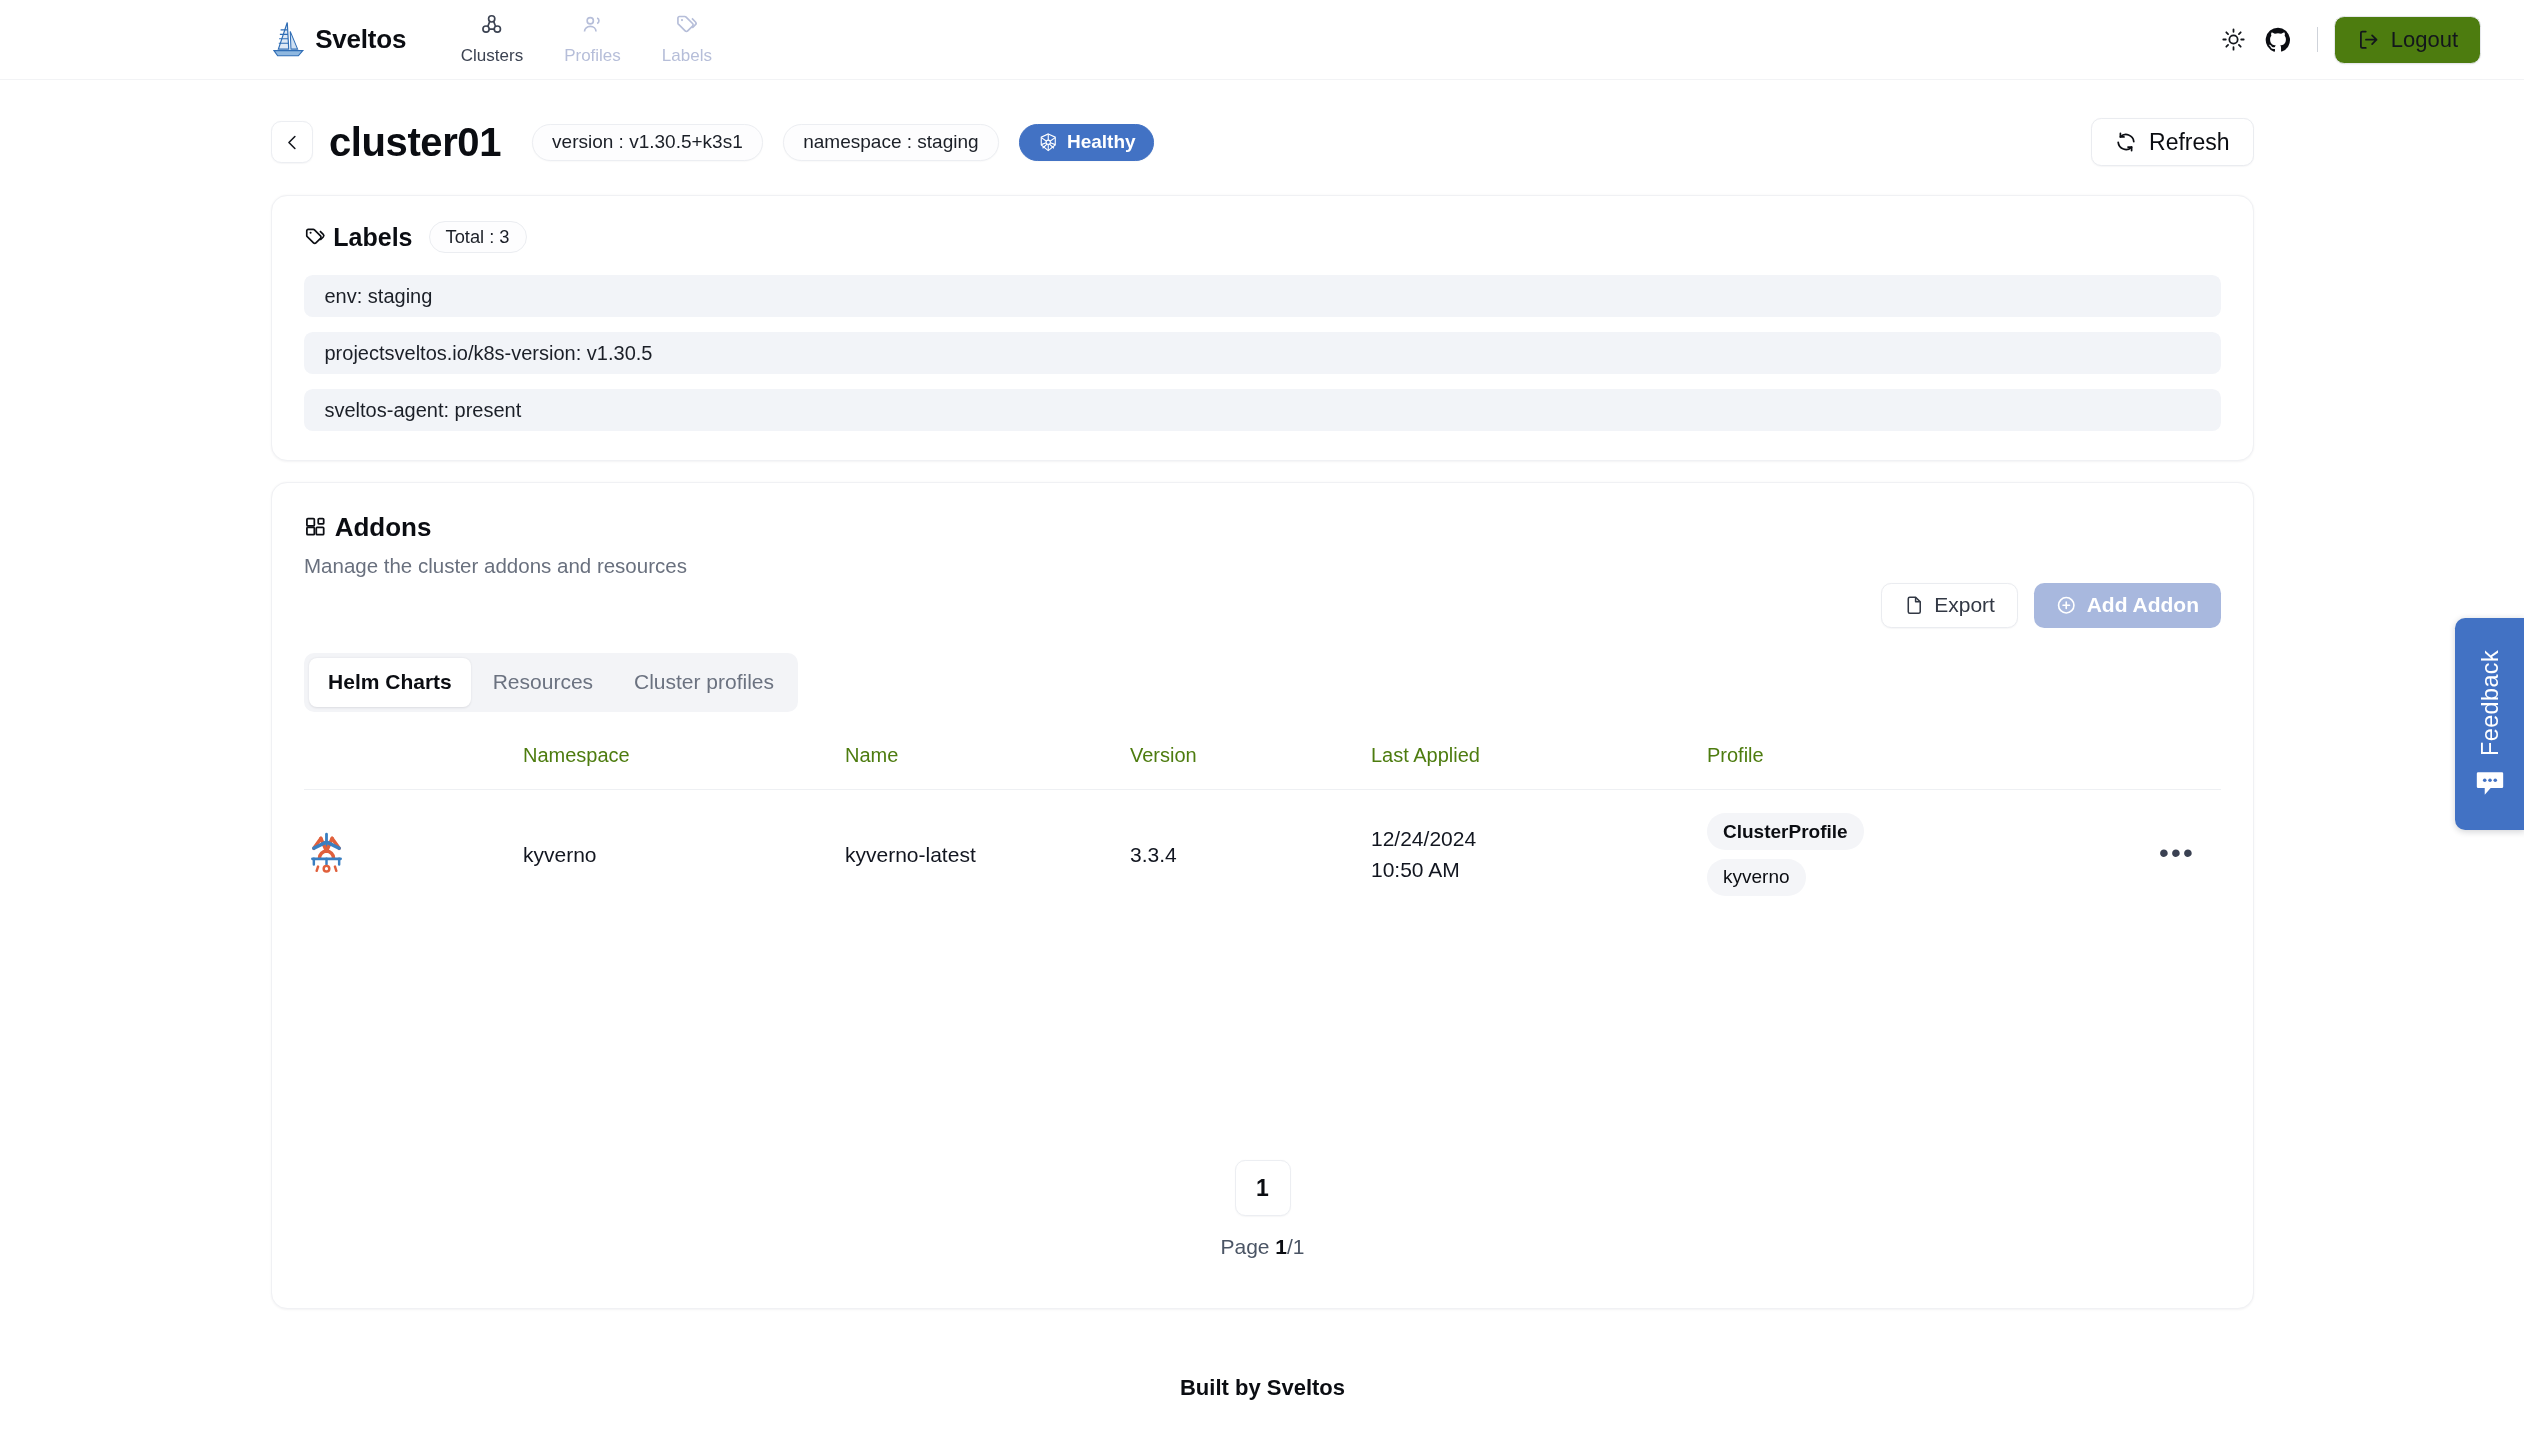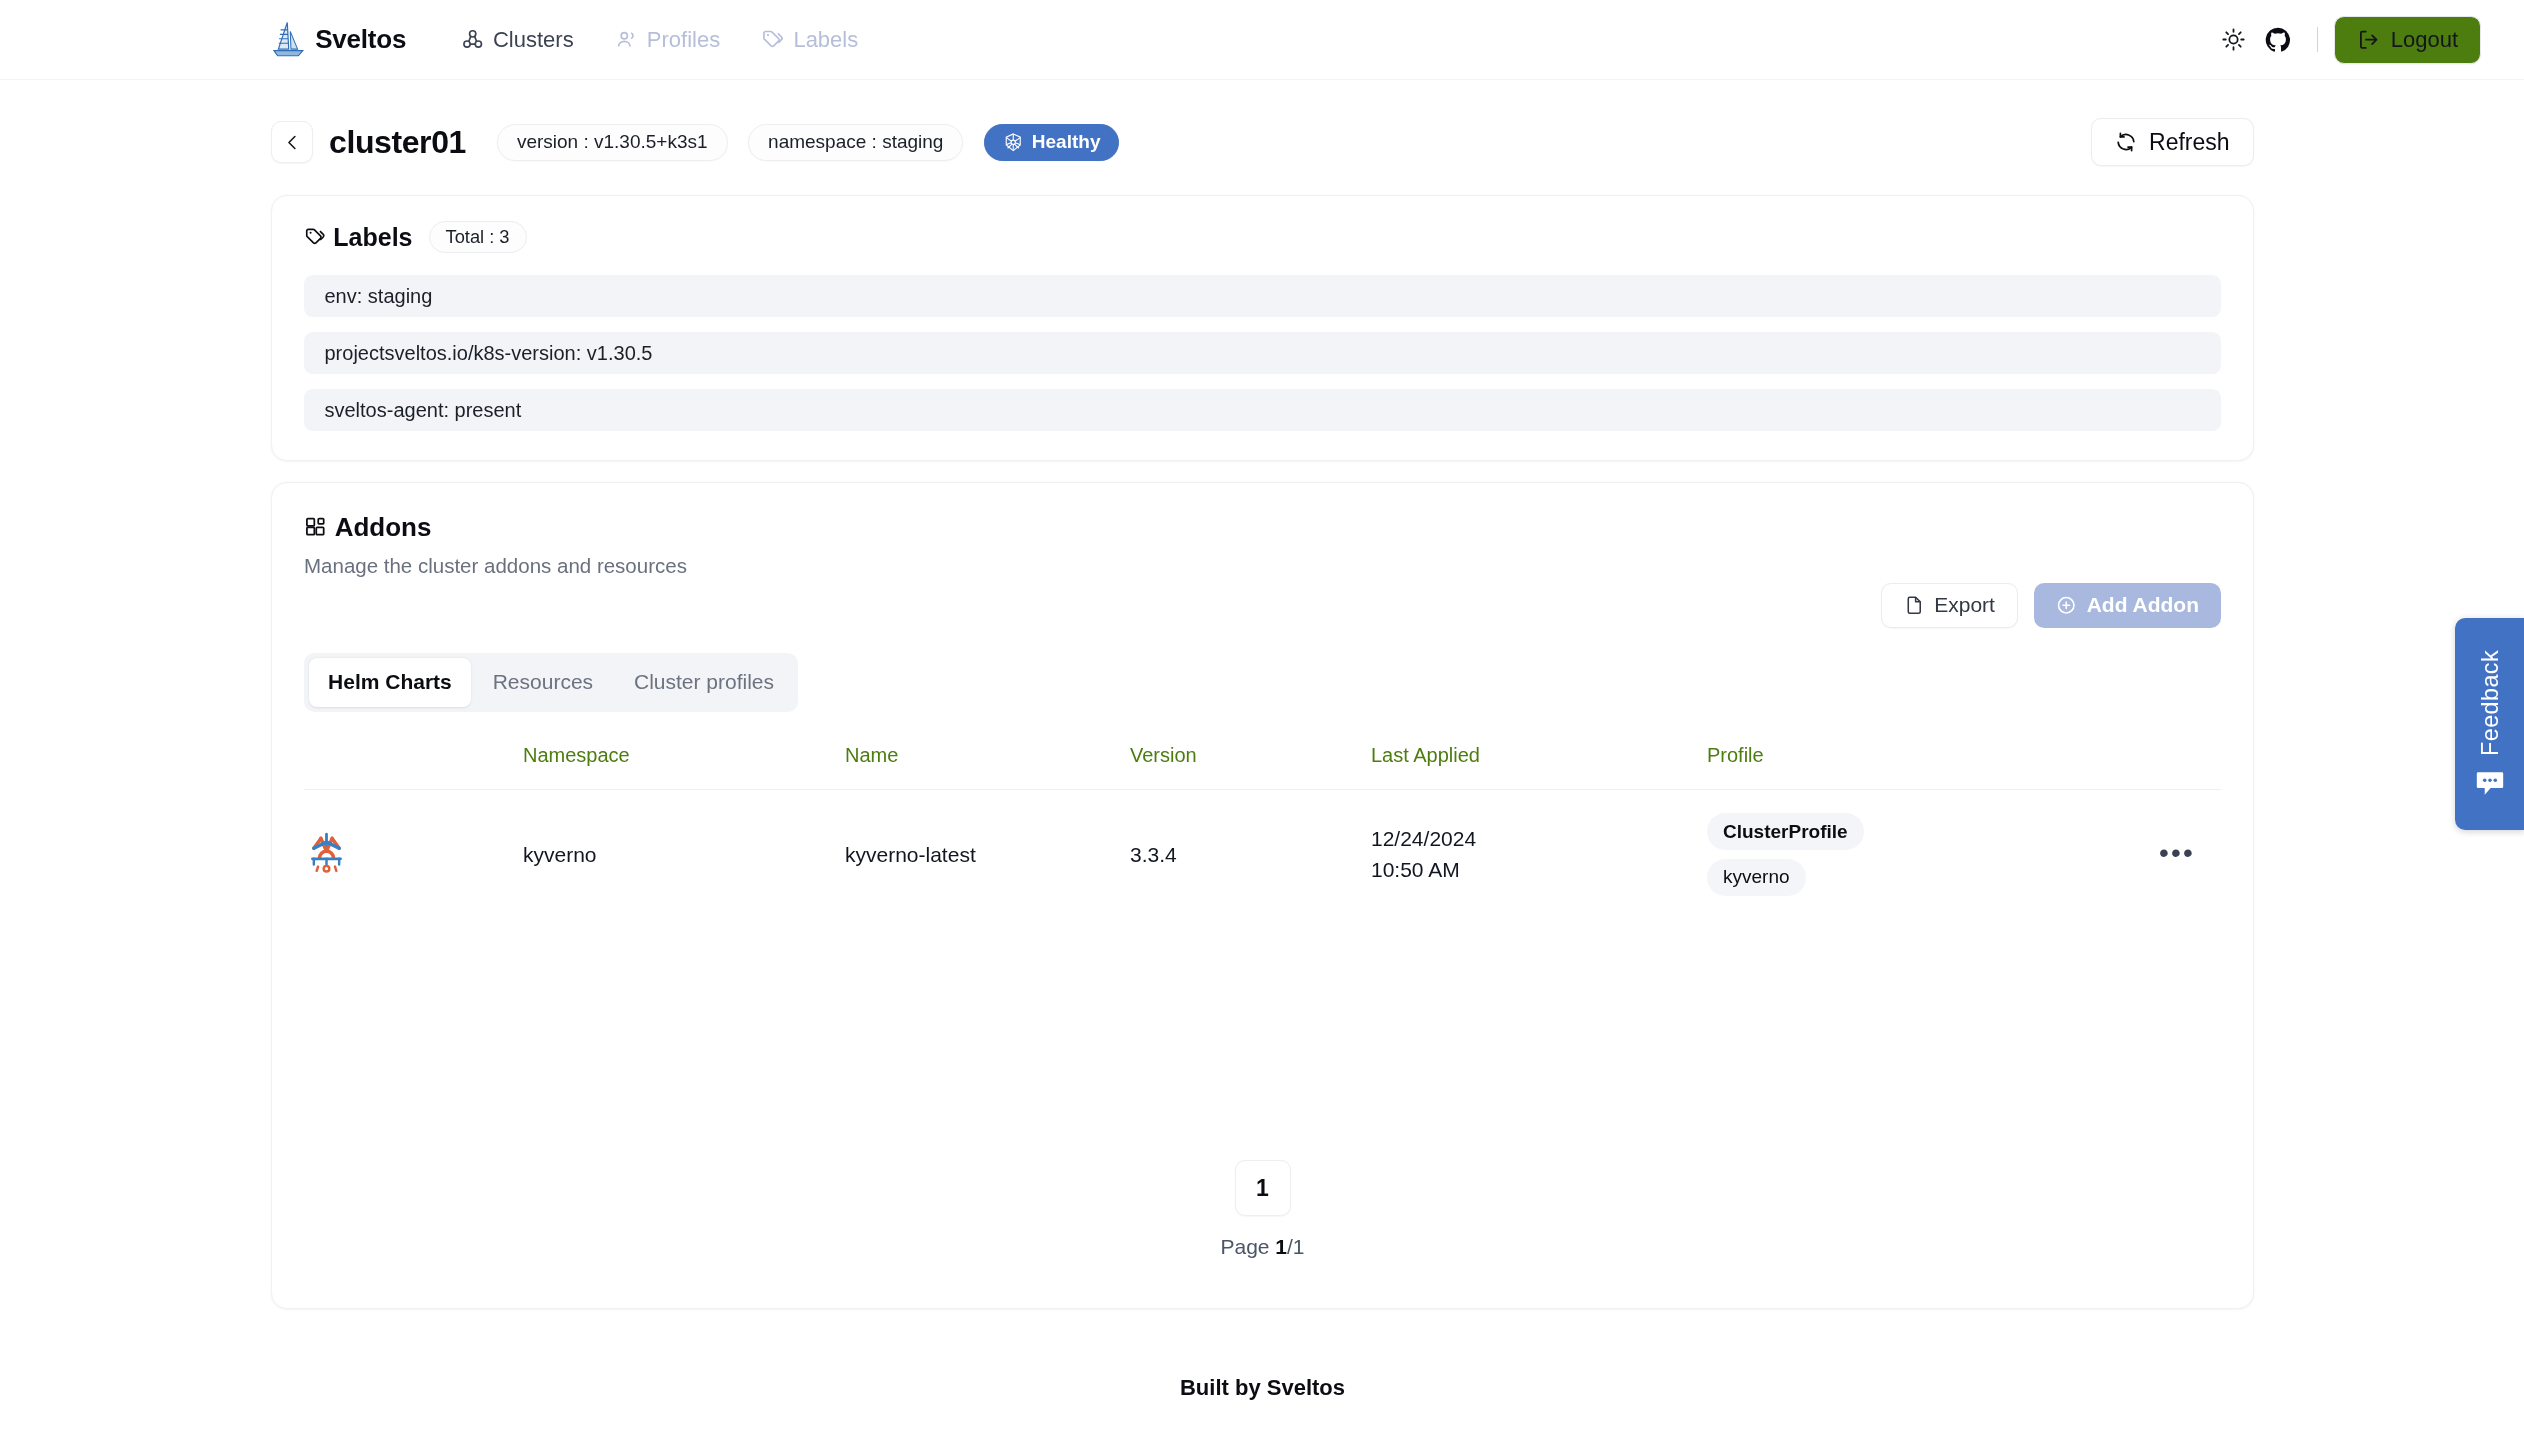--- a/index.html
+++ b/index.html
@@ -22,24 +22,25 @@
     position: relative;
   }
   .brand { display: flex; align-items: center; gap: 10.2px; }
   .brand-logo { width: 34px; height: 37px; display: block; }
   .brand-name { font-size: 26px; font-weight: 700; color: #0b0d12; letter-spacing: -0.2px; }
 
   .nav-items { display: flex; align-items: center; margin-left: 34px; gap: 0; }
   .nav-item {
     display: flex; align-items: center; gap: 8.8px;
     padding: 7.3px 20.5px;
-    font-size: 22px; font-weight: 400;
+    font-size: 17px; font-weight: 400;
     color: #3c4352;
     border-radius: 7.3px;
     cursor: pointer;
+    flex-direction: column;
   }
   .nav-item.dim { color: #b6bed9; }
   .nav-item svg { display: block; }
 
   .nav-right {
     margin-left: auto;
     display: flex; align-items: center; gap: 0;
   }
   .icon-btn {
     width: 45px; height: 45px;
@@ -70,21 +71,21 @@
   }
   .back-btn {
     width: 42px; height: 42px;
     border: 0.7px solid #eceef2; border-radius: 10.2px;
     background: #fff;
     display: flex; align-items: center; justify-content: center;
     cursor: pointer; margin-right: 16px;
     box-shadow: 0 0.7px 1.5px rgba(16,24,40,0.04);
   }
   .cluster-title {
-    font-size: 32px; font-weight: 700; color: #0b0d12;
+    font-size: 40px; font-weight: 700; color: #0b0d12;
     letter-spacing: -0.4px; margin-right: 31px;
   }
   .chip {
     height: 37px; display: inline-flex; align-items: center;
     padding: 0 19px; border-radius: 18.3px;
     border: 0.7px solid #eceef2; background: #fdfdfe;
     font-size: 19px; color: #1b1f27; margin-right: 20.5px;
     white-space: nowrap;
     box-shadow: 0 0.7px 1.5px rgba(16,24,40,0.03);
   }

